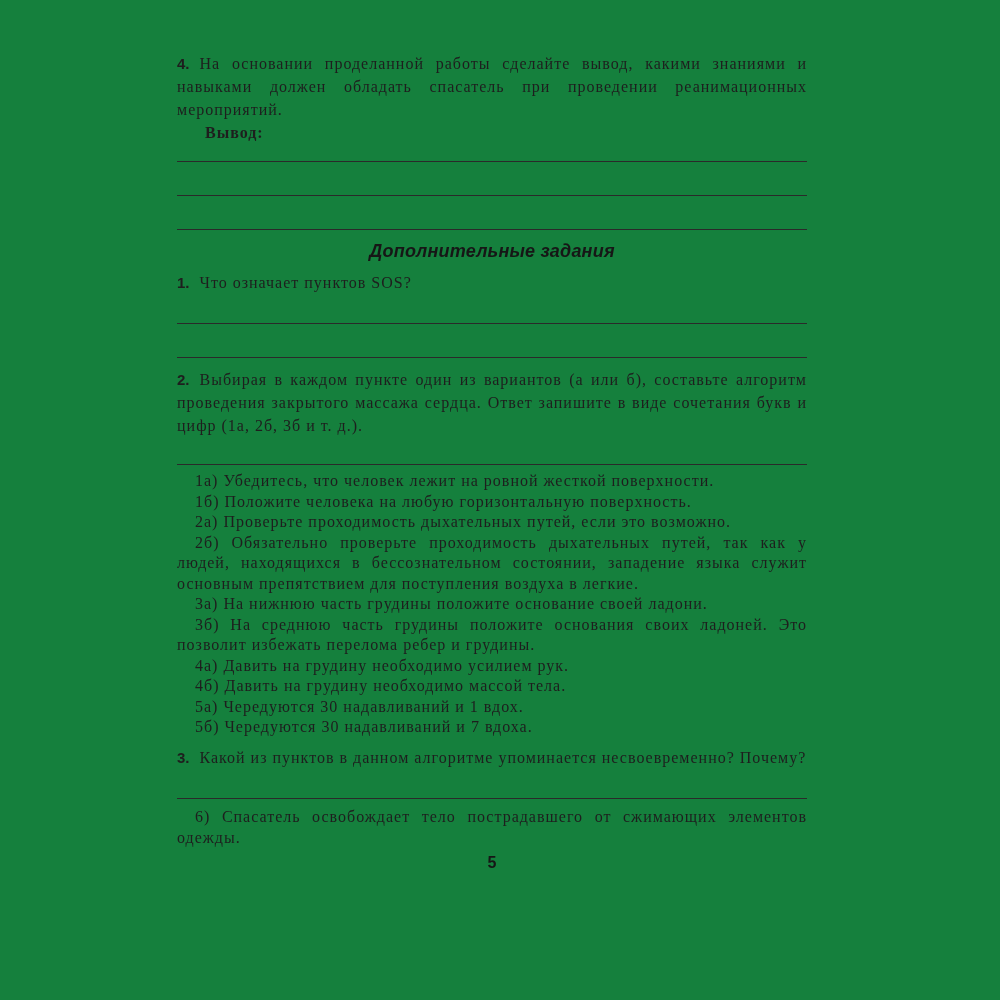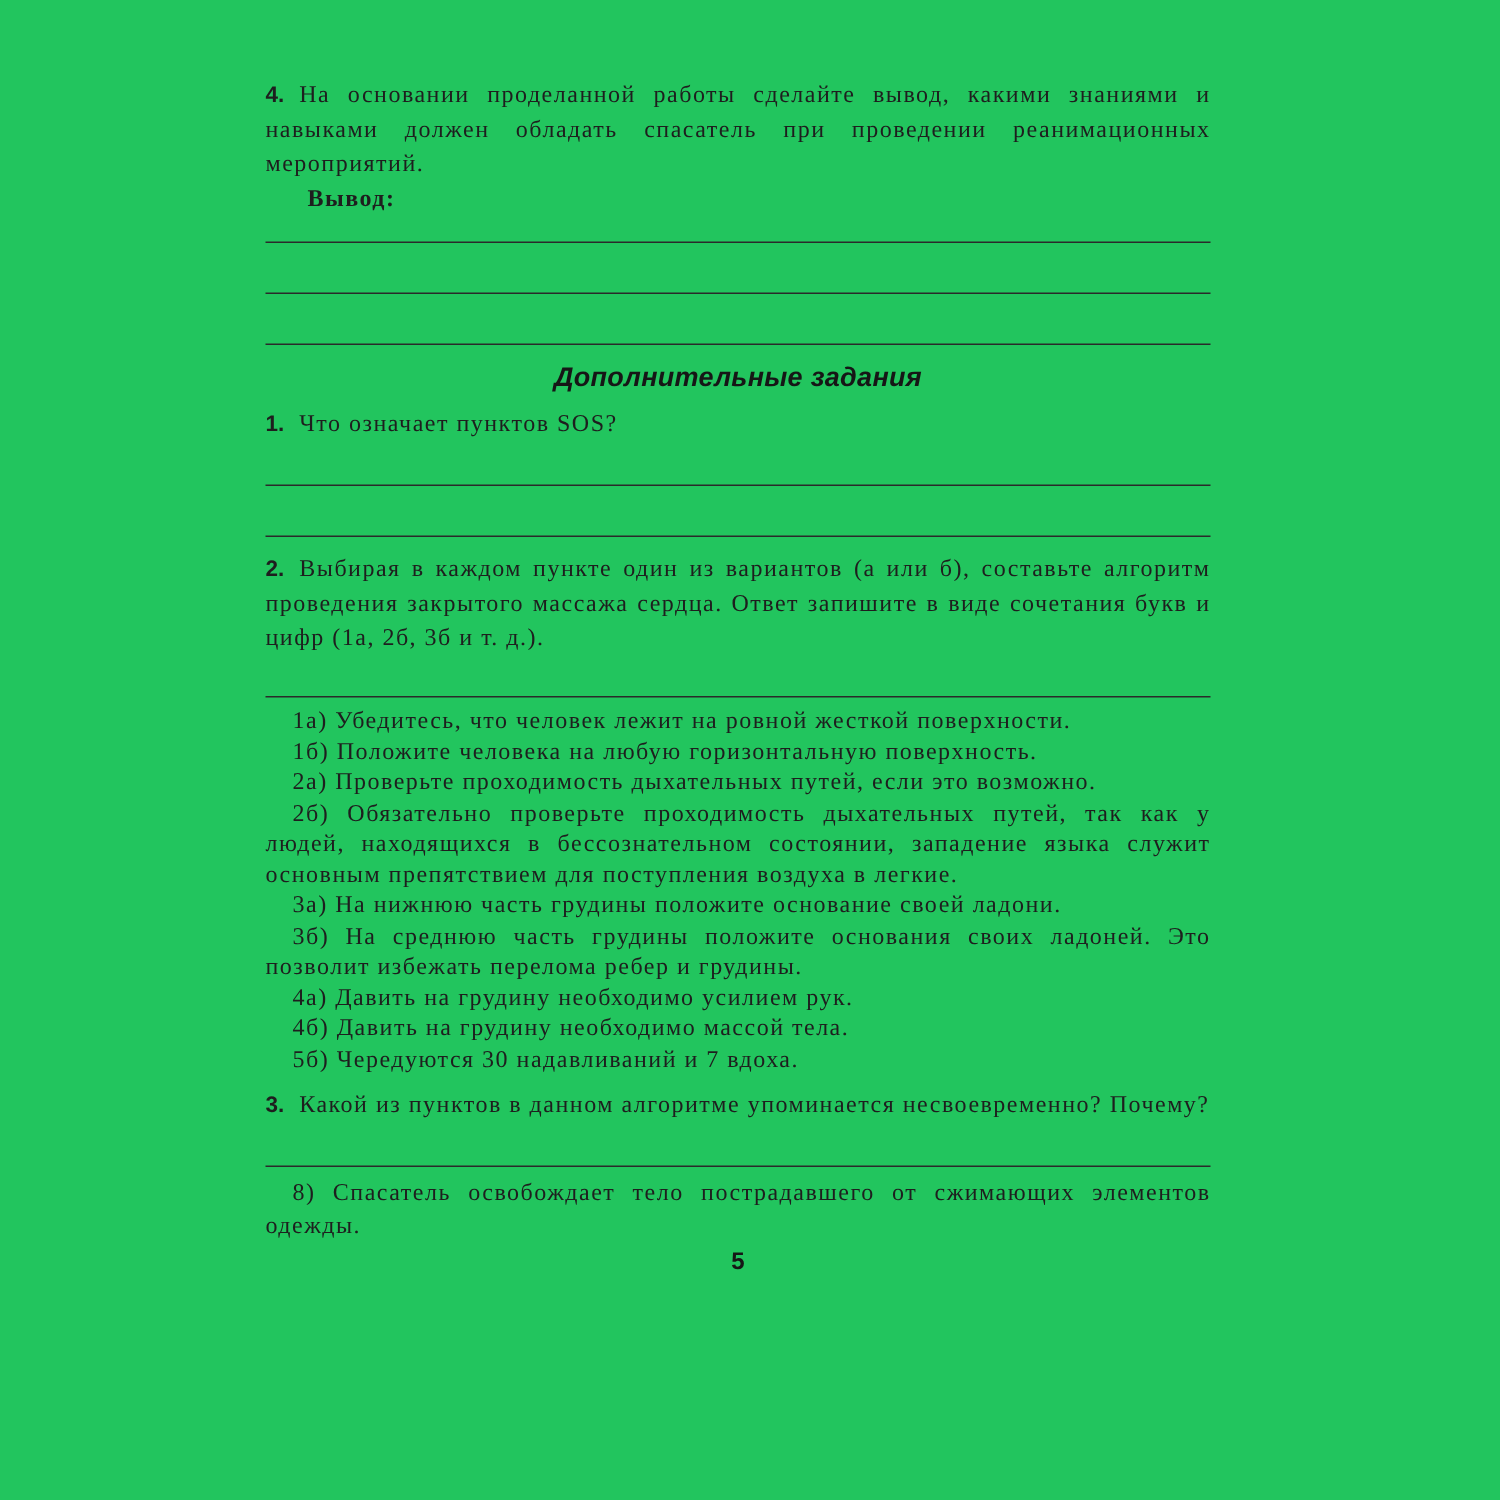--- a/index.html
+++ b/index.html
@@ -1,20 +1,20 @@
 <!DOCTYPE html>
 <html lang="ru"><head>
 <meta charset="utf-8">
 <style>
   * { margin:0; padding:0; box-sizing:border-box; }
   html, body { background:#ffffff; }
   .page {
     position:relative;
     width:1000px; height:1000px;
-    background:#22c55e;
+    background:#15803d;
     overflow:hidden;
     font-family:"Liberation Serif", serif;
     color:#1e1e1e;
   }
   .content {
     position:absolute;
     left:177px; top:52px;
     width:630px;
   }
   .para {
@@ -120,29 +120,30 @@
 
     <div class="list">
       <p class="opt">1а) Убедитесь, что человек лежит на ровной жесткой поверхности.</p>
       <p class="opt">1б) Положите человека на любую горизонтальную поверхность.</p>
       <p class="opt">2а) Проверьте проходимость дыхательных путей, если это возможно.</p>
       <p class="opt">2б) Обязательно проверьте проходимость дыхательных путей, так как у людей, находящихся в бессознательном состоянии, западение языка служит основным препятствием для поступления воздуха в легкие.</p>
       <p class="opt">3а) На нижнюю часть грудины положите основание своей ладони.</p>
       <p class="opt">3б) На среднюю часть грудины положите основания своих ладоней. Это позволит избежать перелома ребер и грудины.</p>
       <p class="opt">4а) Давить на грудину необходимо усилием рук.</p>
       <p class="opt">4б) Давить на грудину необходимо массой тела.</p>
+      <p class="opt">5а) Чередуются 30 надавливаний и 1 вдох.</p>
       <p class="opt">5б) Чередуются 30 надавливаний и 7 вдоха.</p>
     </div>
 
     <p class="para q3"><span class="tnum">3.</span><span>Какой из пунктов в данном алгоритме упоминается несвоевременно? Почему?</span></p>
 
     <div class="ans-group g4">
       <div class="ans-line"></div>
     </div>
 
     <div class="answers">
-      <p class="stmt">8) Спасатель освобождает тело пострадавшего от сжимающих элементов одежды.</p>
+      <p class="stmt">6) Спасатель освобождает тело пострадавшего от сжимающих элементов одежды.</p>
     </div>
 
     <div class="page-num">5</div>
 
   </div>
 </div>
 
 </body></html>

